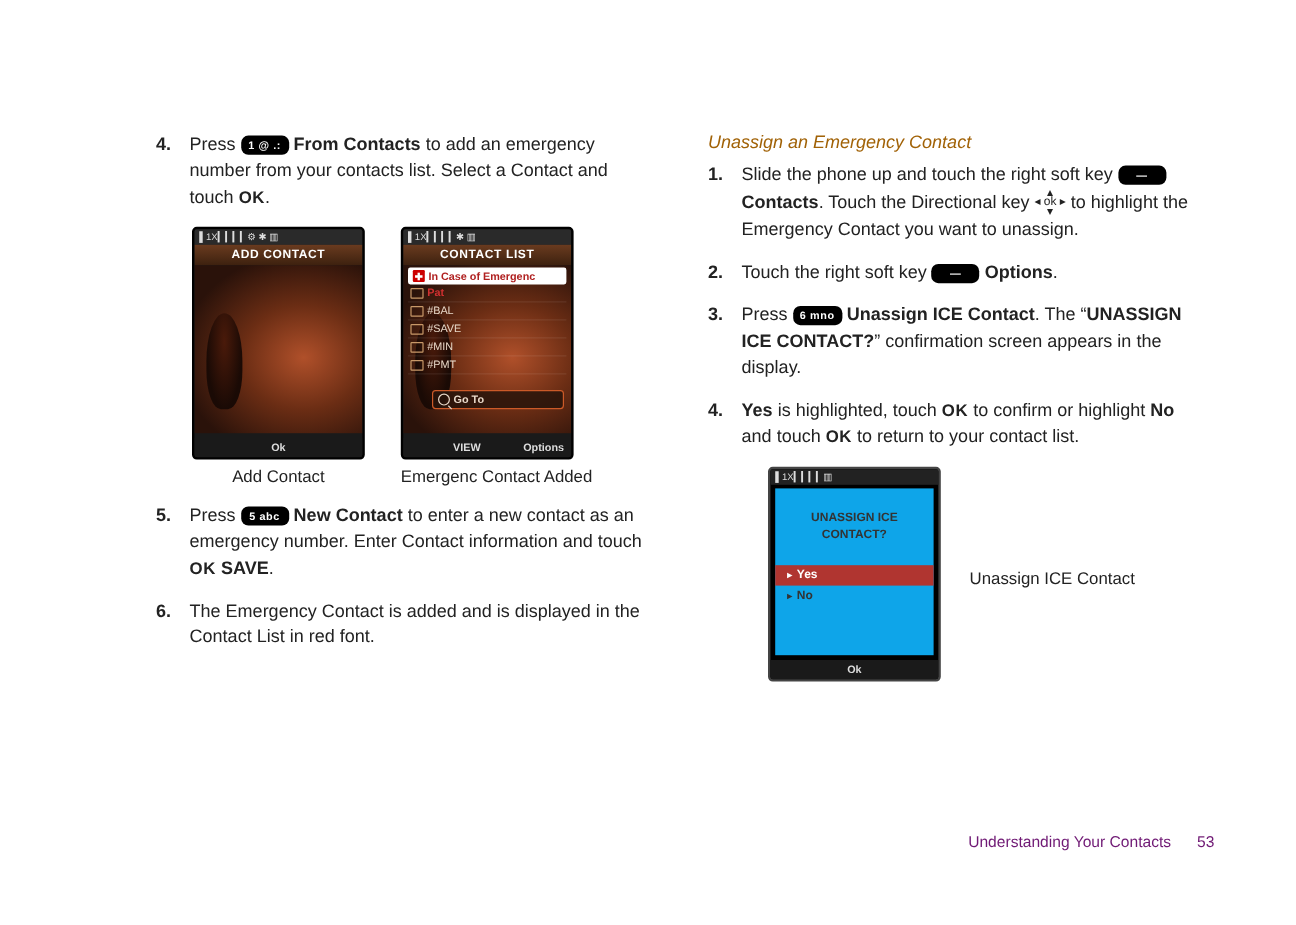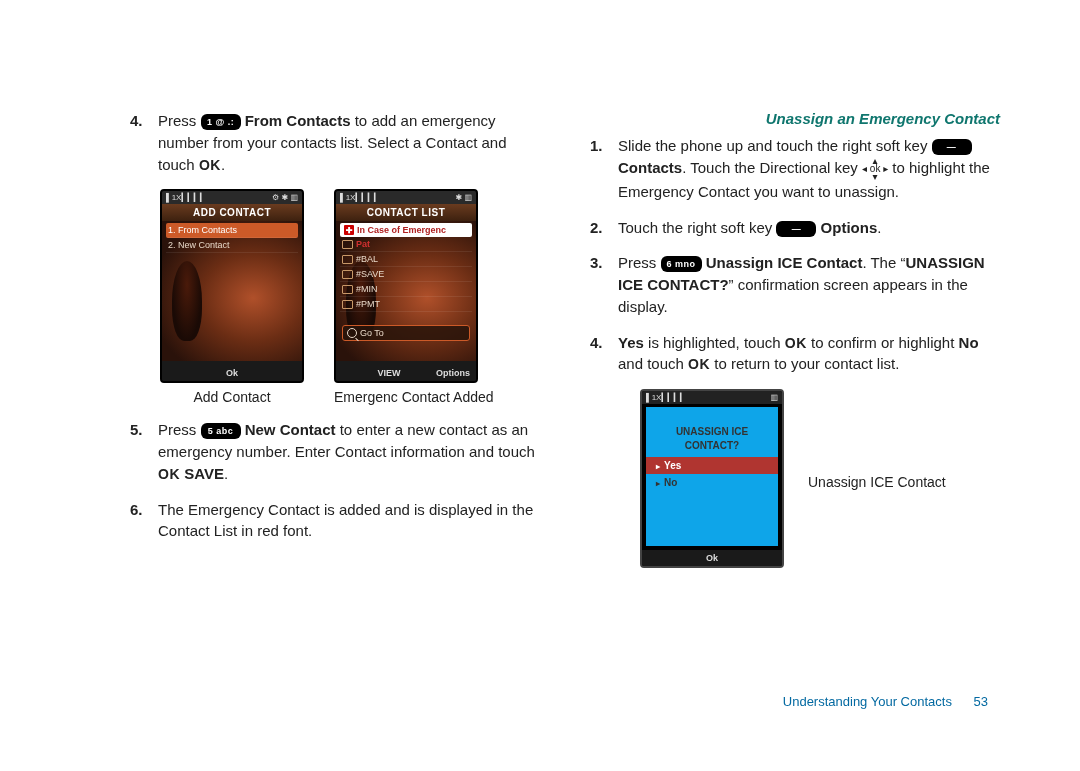--- a/index.html
+++ b/index.html
@@ -62,26 +62,25 @@
   }
   .dirkey {
     display: inline-block;
     font-size: 10px;
     line-height: 8px;
     vertical-align: middle;
     text-align: center;
   }
   .bold { font-weight: bold; }
   .section-heading {
-    color: #0f766e;
+    color: #a16207;
     font-style: italic;
-    font-weight: bold;
+    font-weight: normal;
     font-size: 15px;
     margin: 0 0 8px 0;
-    text-align: right;
   }
   .note-box {
     border-top: 1px solid #000;
     border-bottom: 1px solid #000;
     padding: 8px 4px;
     font-size: 12px;
     margin: 14px 0;
   }
   
   .phones-row {
@@ -99,21 +98,21 @@
     position: relative;
     overflow: hidden;
     font-family: Arial, sans-serif;
   }
   .phone-status {
     background: #2a2a2a;
     color: #ddd;
     font-size: 8px;
     padding: 2px 4px;
     display: flex;
-    justify-content: space-between;
+    justify-content: flex-start;
   }
   .phone-title {
     background: linear-gradient(#6a3b1f, #3d210f);
     color: #fff;
     font-size: 10px;
     font-weight: bold;
     text-align: center;
     padding: 3px 0;
     letter-spacing: 0.5px;
   }
@@ -169,28 +168,28 @@
   }
   .phone-soft {
     position: absolute; bottom: 0; left: 0; right: 0;
     background: #1a1a1a; color: #ddd;
     font-size: 9px; font-weight: bold;
     display: flex; justify-content: space-between;
     padding: 3px 6px;
   }
   .phone-soft .c { flex: 1; text-align: center; }
   .goto {
-    position: absolute; bottom: 20px; left: 6px; right: 6px;
+    position: absolute; bottom: 20px; left: 24px; right: 6px;
     background: rgba(40,20,10,0.85);
     border: 1px solid #cc5a28;
     border-radius: 3px;
     color: #e8d8c8;
     font-size: 9px;
     padding: 2px 4px;
-    display: flex; align-items: center; gap: 3px;
+    display: flex; align-items: center; gap: 3px; font-weight: bold;
   }
   .goto .mag {
     width: 8px; height: 8px; border: 1px solid #e8d8c8; border-radius: 50%;
     position: relative;
   }
   .goto .mag::after {
     content: ""; position: absolute; right: -3px; bottom: -3px;
     width: 4px; height: 1px; background: #e8d8c8; transform: rotate(45deg);
   }
   .caption { font-size: 14px; margin-top: 6px; }
@@ -201,34 +200,34 @@
     position: relative; overflow: hidden;
   }
   .phone-pink .phone-status { background: #222; }
   .pink-body {
     position: absolute; top: 16px; bottom: 20px; left: 4px; right: 4px;
     background: #0ea5e9;
     display: flex; flex-direction: column; align-items: center;
     font-size: 10px; font-weight: bold; color: #333;
   }
   .pink-body .q { margin-top: 18px; text-align: center; line-height: 1.4; }
-  .pink-opts { width: 100%; margin-top: 4px; }
+  .pink-opts { width: 100%; margin-top: 18px; }
   .pink-opts .opt {
     padding: 3px 10px; font-size: 10px;
   }
   .pink-opts .opt.sel {
     background: #b03530; color: #fff;
   }
   .tri { font-size: 8px; margin-right: 4px; }
   .footer {
     position: absolute;
     bottom: 62px;
-    right: 92px;
+    right: 68px;
     font-size: 13px;
-    color: #0369a1;
+    color: #701a75;
   }
   .footer .pn { margin-left: 18px; }
 </style>
 </head>
 <body>
 
 <div class="page">
 
   <div class="col">
     <ol class="steps">
@@ -244,24 +243,20 @@
 
       <div class="phone-wrap">
         <div class="phone">
           <div class="phone-status">
             <span>▌1X▎▎▎▎</span>
             <span>⚙  ✱   ▥</span>
           </div>
           <div class="phone-title">ADD CONTACT</div>
           <div class="phone-body">
             <div class="violin-bg"></div>
-            <div class="menu-list">
-              <div class="item sel">1. From Contacts</div>
-              <div class="item">2. New Contact</div>
-            </div>
           </div>
           <div class="phone-soft">
             <span></span>
             <span class="c">Ok</span>
             <span></span>
           </div>
         </div>
         <div class="caption">Add Contact</div>
       </div>
 

